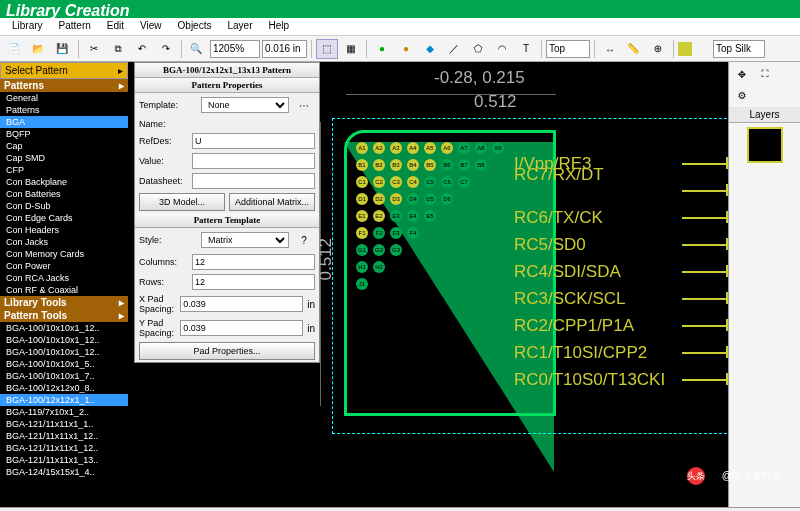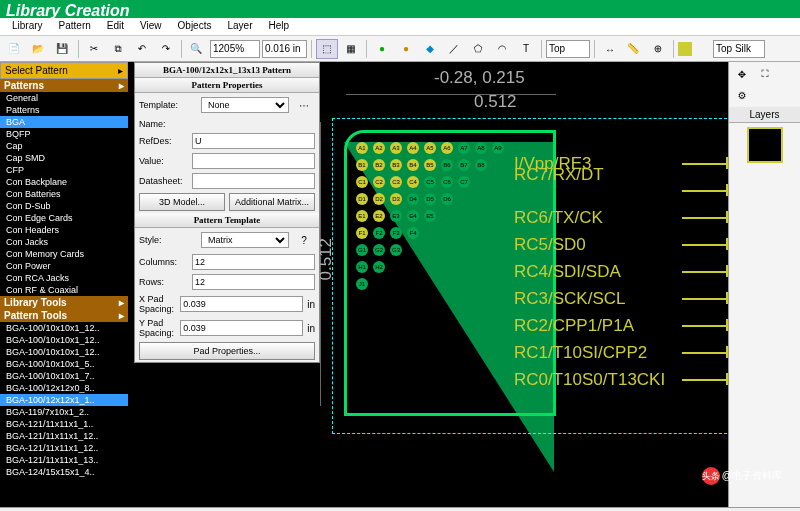--- a/index.html
+++ b/index.html
@@ -38,21 +38,21 @@
 .ruler { position:absolute; background:#666; }
 .pinwire { position:absolute; height:2px; background:#cccc33; }
 .pinend { position:absolute; width:4px; height:12px; background:#cccc33; }
 
 .rpanel { width:72px; background:#f4f4f4; border-left:1px solid #999; }
 .rhead { background:#e8e8e8; border-bottom:1px solid #aaa; text-align:center; padding:2px; font-size:10px; }
 .rtools { display:flex; flex-wrap:wrap; padding:2px; gap:1px; }
 .layer { margin:3px; padding:2px; border:1px solid #888; background:#000; color:#ccc; font-size:8px; height:20px; }
 .layer.sel { border:2px solid #39f; }
 .statusbar { height:18px; background:#f0f0f0; border-top:1px solid #999; display:flex; justify-content:flex-end; align-items:center; gap:14px; padding:0 8px; font-size:9px; color:#333;}
-.watermark{position:absolute;right:18px;bottom:26px;color:#fff;font-size:13px;display:flex;align-items:center;gap:2px;}
+.watermark{position:absolute;right:18px;bottom:26px;color:#fff;font-size:13px;display:flex;align-items:center;gap:17px;}
 .wmcircle{width:18px;height:18px;border-radius:50%;background:#e33;color:#fff;display:flex;align-items:center;justify-content:center;font-size:9px;}
 </style>
 </head>
 <body>
 
 <div class="titlebar">Library Creation</div>
 
 <div class="menubar">
   <span>Library</span>
   <span>Pattern</span>

